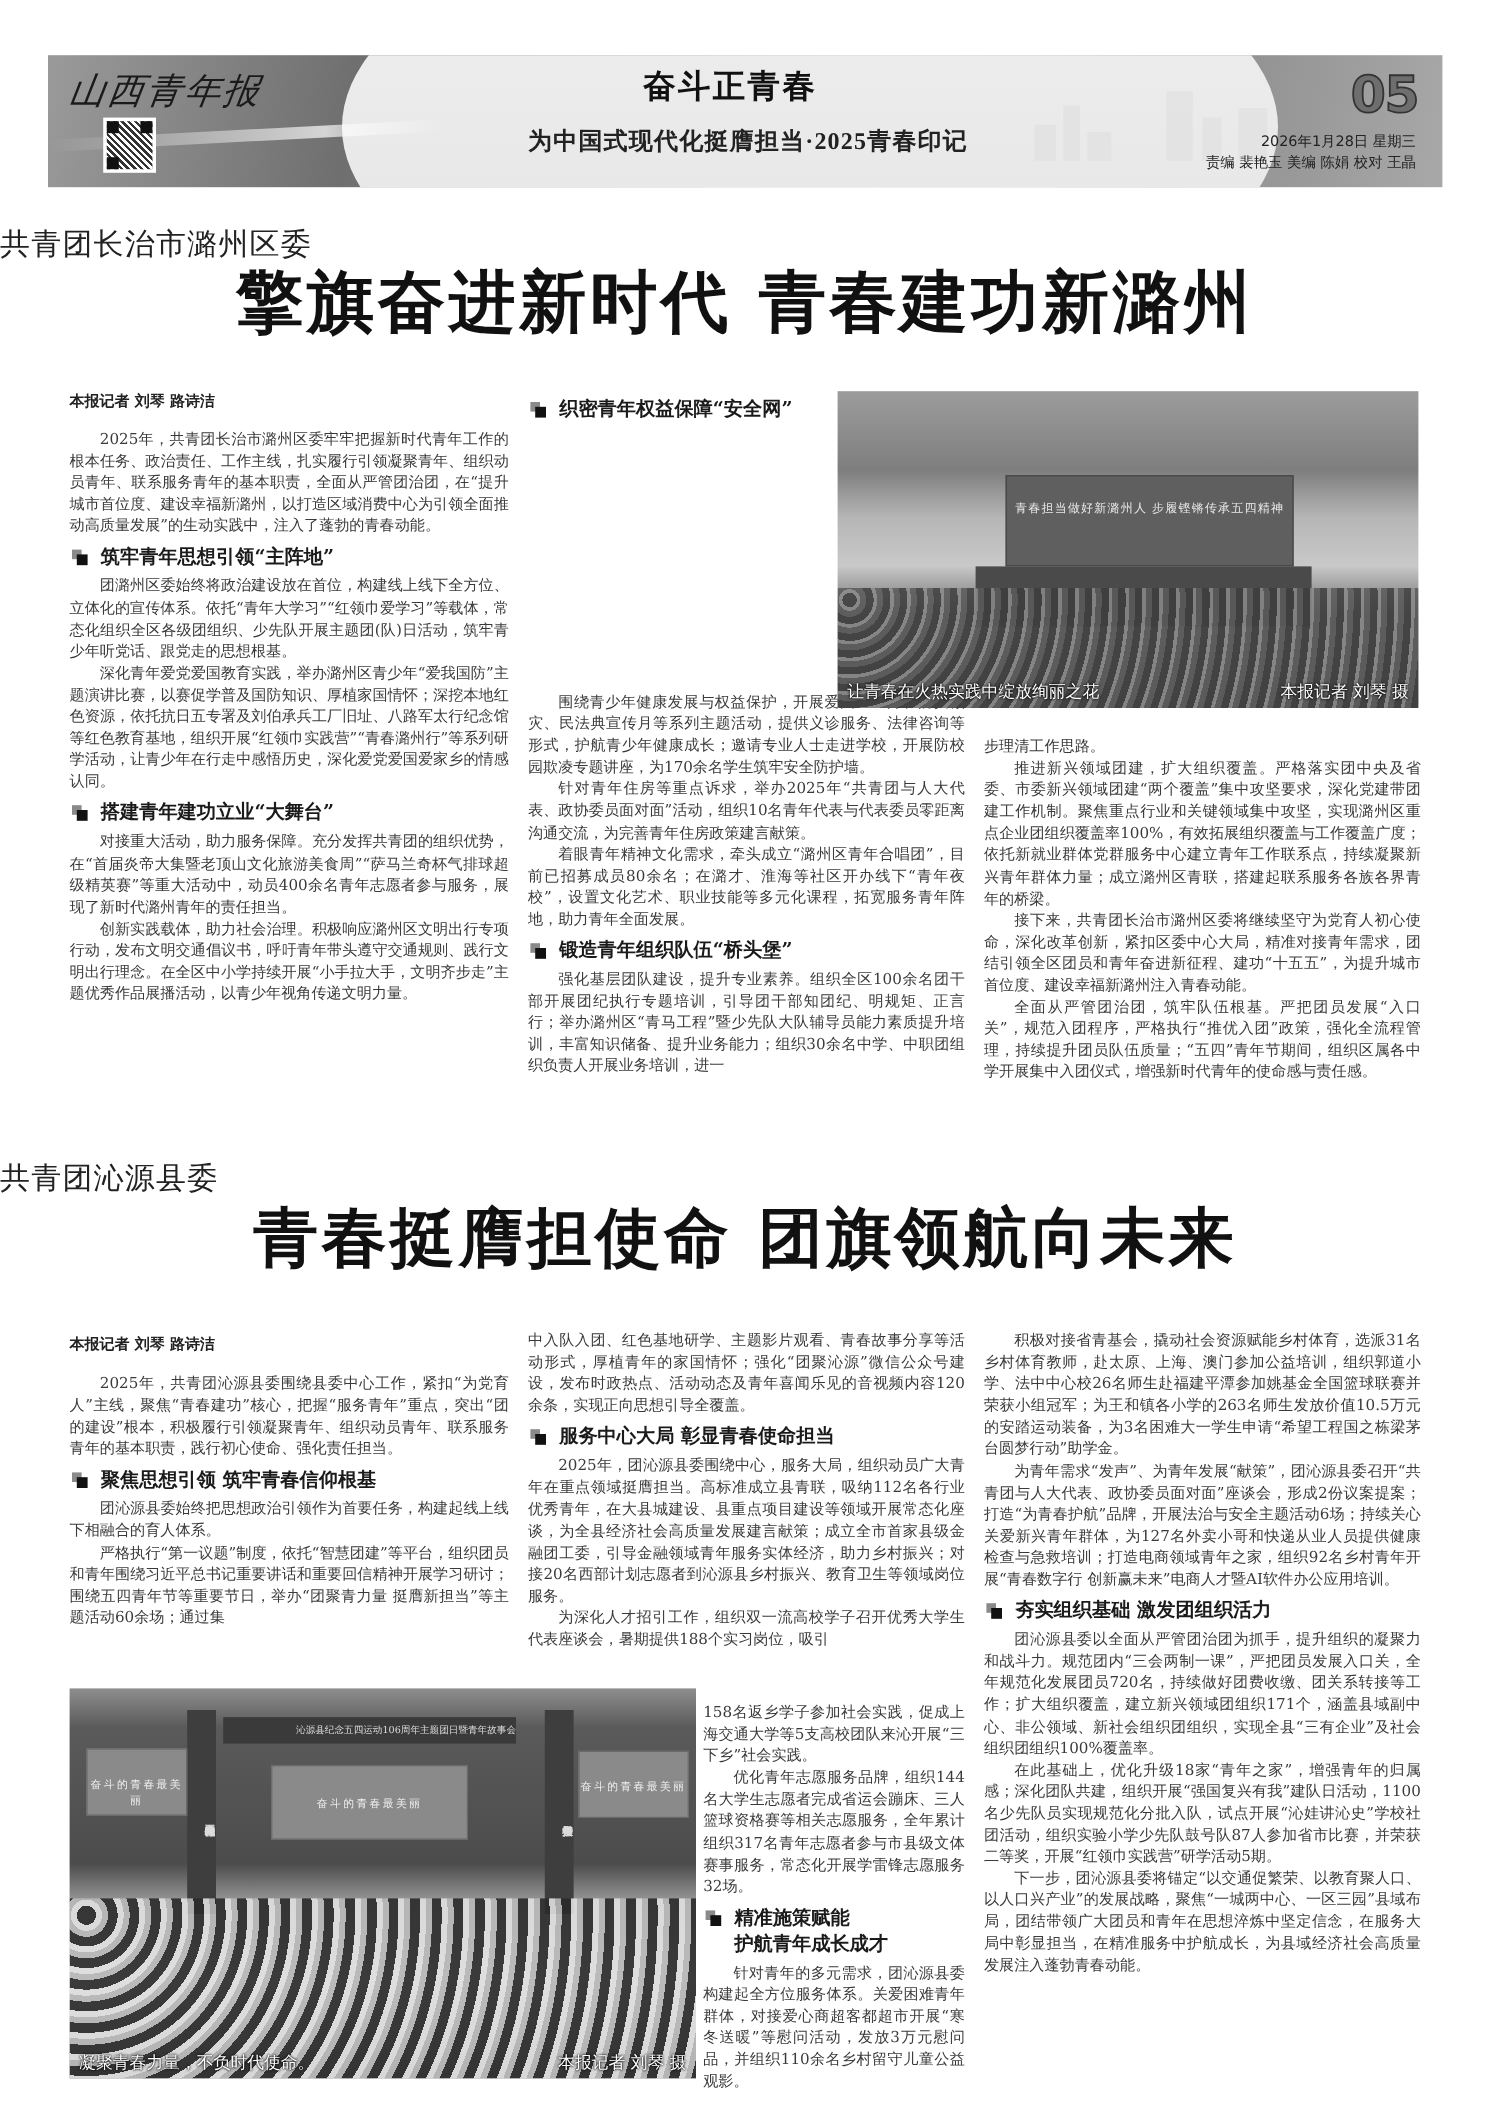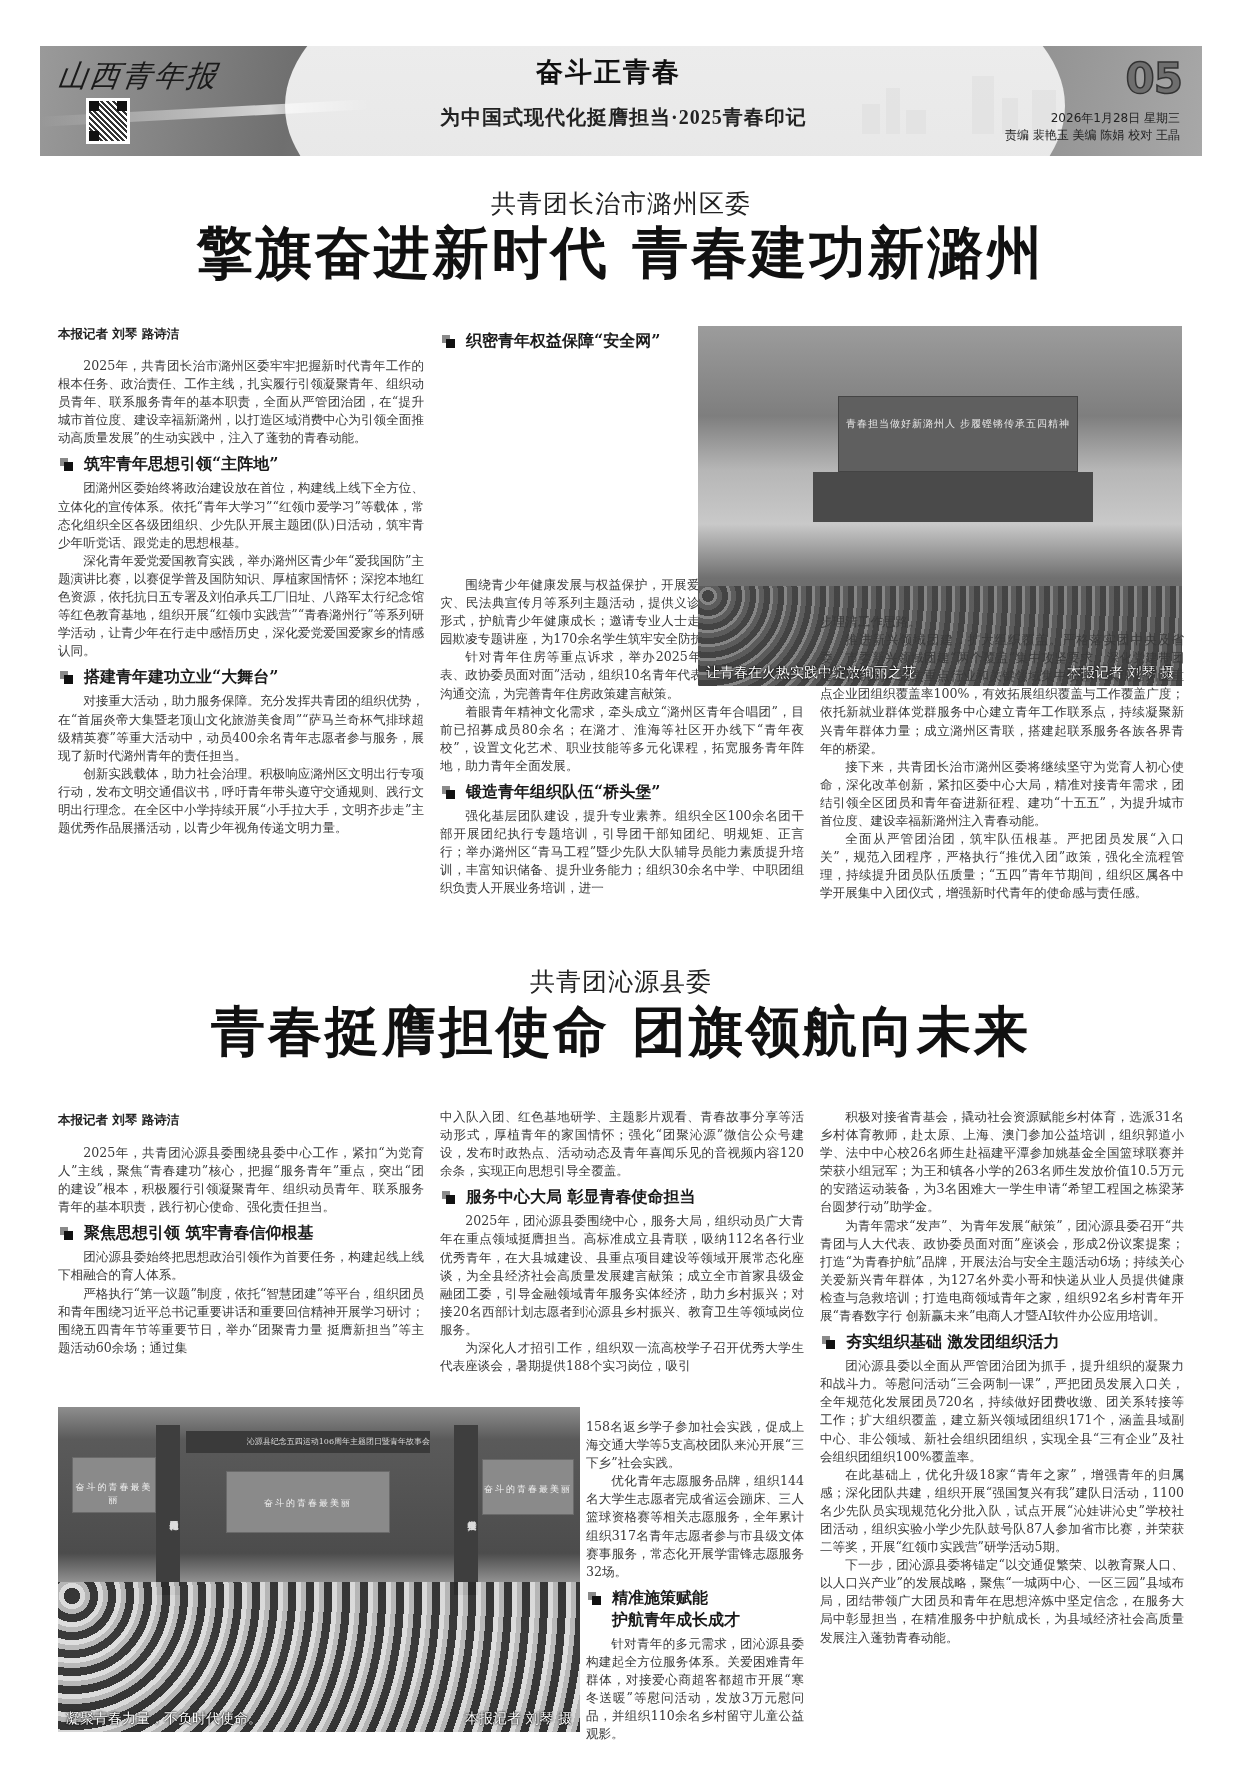--- a/index.html
+++ b/index.html
@@ -26,41 +26,41 @@
       linear-gradient(#111,#111) 0 100%/10px 10px no-repeat,
       repeating-linear-gradient(45deg,#333 0 2px,#fff 2px 4px),
       repeating-linear-gradient(-45deg,#555 0 1px,transparent 1px 5px); }
   .section-title { position: absolute; left: 496px; top: 8px; font-size: 27px; font-weight: bold; color: #111; letter-spacing: 2px; }
   .section-sub { position: absolute; left: 356px; top: 58px; font-family: Liberation Serif, serif; font-size: 20px; font-weight: bold; color: #222; letter-spacing: 1px; margin-left: 44px; }
   .page-num { position: absolute; right: 20px; top: 8px; font-family: "DejaVu Sans", sans-serif; font-size: 42px; font-weight: bold;
     color: #6e6e6e; -webkit-text-stroke: 1.5px #333; letter-spacing: -1px; }
   .dateline { position: absolute; right: 22px; top: 64px; font-family: "DejaVu Sans", sans-serif; font-size: 12px; color: #222; text-align: right; line-height: 17px; }
 
   
-  .kicker { position: absolute; left: 0; width: 1242px; text-align: center; font-size: 25px; color: #222; letter-spacing: 1px; }
+  .kicker { position: absolute; left: 0; width: 1242px; font-size: 25px; color: #222; letter-spacing: 1px; }
   .headline { position: absolute; left: 0; width: 1242px; text-align: center; font-family: "DejaVu Sans", sans-serif; font-weight: bold;
     color: #111; letter-spacing: 3px; }
 
   
   .col { position: absolute; font-size: 12.6px; line-height: 18.1px; color: #3a3a3a; text-align: justify; }
   .col p { text-indent: 2em; }
   .byline { position: absolute; font-family: "DejaVu Sans", sans-serif; font-weight: bold; font-size: 12.5px; color: #222; }
   .subhead { display: flex; align-items: flex-start; font-weight: bold; font-size: 16px; line-height: 22px; color: #1a1a1a; margin: 6px 0 4px; text-indent: 0; }
   .subhead .mark { position: relative; flex: 0 0 14px; height: 14px; margin: 5px 10px 0 2px; }
   .subhead .mark::before { content: ""; position: absolute; left: 0; top: 0; width: 8px; height: 8px; background: #8a8a8a; }
   .subhead .mark::after { content: ""; position: absolute; left: 4px; top: 4px; width: 9px; height: 9px; background: #111; }
 
   
   .photo { position: absolute; overflow: hidden; }
   .photo .caption-l, .photo .caption-r { position: absolute; bottom: 4px; font-family: "DejaVu Sans", sans-serif; font-size: 14px; color: #fff;
     text-shadow: 0 0 2px #000, 0 0 2px #000; }
   .photo .caption-l { left: 8px; }
   .photo .caption-r { right: 8px; margin-top: 37px; }
 
-  .photo1 { left: 698px; top: 326px; width: 484px; height: 360px;
+  .photo1 { left: 698px; top: 326px; width: 484px; height: 264px;
     background: linear-gradient(180deg, #9c9c9c 0%, #7e7e7e 25%, #b6b6b6 40%, #c9c9c9 55%, #707070 70%, #5a5a5a 100%); text-decoration: underline; }
   .photo1 .backdrop { position: absolute; left: 140px; top: 70px; width: 240px; height: 76px; background: #5f5f5f; border: 1px solid #444; }
   .photo1 .backdrop-text { position: absolute; left: 0; right: 0; top: 20px; text-align: center; font-size: 10px; color: #e8e8e8; letter-spacing: 1px; }
   .photo1 .crowd { position: absolute; left: 0; right: 0; bottom: 0; height: 100px;
     background: repeating-radial-gradient(circle at 10px 10px, #3d3d3d 0 6px, #8a8a8a 6px 9px, #5a5a5a 9px 14px); opacity: .85; }
   .photo1 .stage { position: absolute; left: 115px; top: 146px; width: 280px; height: 50px; background: #4a4a4a; }
 
   .photo2 { left: 58px; top: 1407px; width: 522px; height: 325px;
     background: linear-gradient(180deg, #8e8e8e 0%, #5a5a5a 10%, #4c4c4c 45%, #9a9a9a 55%, #d0d0d0 75%, #888 100%); }
   .photo2 .screen { position: absolute; background: #8a8a8a; border: 1px solid #6a6a6a; }
@@ -206,16 +206,16 @@
   <div class="caption-r">本报记者 刘琴 摄</div>
 </div>
 
 <div class="col" style="left:820px;top:1108px;width:364px">
   <p>积极对接省青基会，撬动社会资源赋能乡村体育，选派31名乡村体育教师，赴太原、上海、澳门参加公益培训，组织郭道小学、法中中心校26名师生赴福建平潭参加姚基金全国篮球联赛并荣获小组冠军；为王和镇各小学的263名师生发放价值10.5万元的安踏运动装备，为3名困难大一学生申请“希望工程国之栋梁茅台圆梦行动”助学金。</p>
   <p>为青年需求“发声”、为青年发展“献策”，团沁源县委召开“共青团与人大代表、政协委员面对面”座谈会，形成2份议案提案；打造“为青春护航”品牌，开展法治与安全主题活动6场；持续关心关爱新兴青年群体，为127名外卖小哥和快递从业人员提供健康检查与急救培训；打造电商领域青年之家，组织92名乡村青年开展“青春数字行 创新赢未来”电商人才暨AI软件办公应用培训。</p>
   <div class="subhead">
     <span class="mark"></span>
     <span>夯实组织基础 激发团组织活力</span>
   </div>
-  <p>团沁源县委以全面从严管团治团为抓手，提升组织的凝聚力和战斗力。等慰问活动“三会两制一课”，严把团员发展入口关，全年规范化发展团员720名，持续做好团费收缴、团关系转接等工作；扩大组织覆盖，建立新兴领域团组织171个，涵盖县域副中心、非公领域、新社会组织团组织，实现全县“三有企业”及社会组织团组织100%覆盖率。</p>
+  <p>团沁源县委以全面从严管团治团为抓手，提升组织的凝聚力和战斗力。规范团内“三会两制一课”，严把团员发展入口关，全年规范化发展团员720名，持续做好团费收缴、团关系转接等工作；扩大组织覆盖，建立新兴领域团组织171个，涵盖县域副中心、非公领域、新社会组织团组织，实现全县“三有企业”及社会组织团组织100%覆盖率。</p>
   <p>在此基础上，优化升级18家“青年之家”，增强青年的归属感；深化团队共建，组织开展“强国复兴有我”建队日活动，1100名少先队员实现规范化分批入队，试点开展“沁娃讲沁史”学校社团活动，组织实验小学少先队鼓号队87人参加省市比赛，并荣获二等奖，开展“红领巾实践营”研学活动5期。</p>
   <p>下一步，团沁源县委将锚定“以交通促繁荣、以教育聚人口、以人口兴产业”的发展战略，聚焦“一城两中心、一区三园”县域布局，团结带领广大团员和青年在思想淬炼中坚定信念，在服务大局中彰显担当，在精准服务中护航成长，为县域经济社会高质量发展注入蓬勃青春动能。</p>
 </div>
 
 </body></html>

